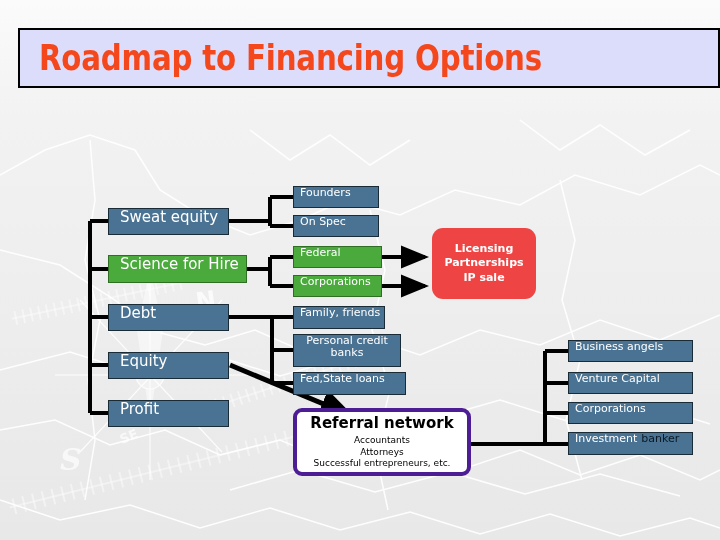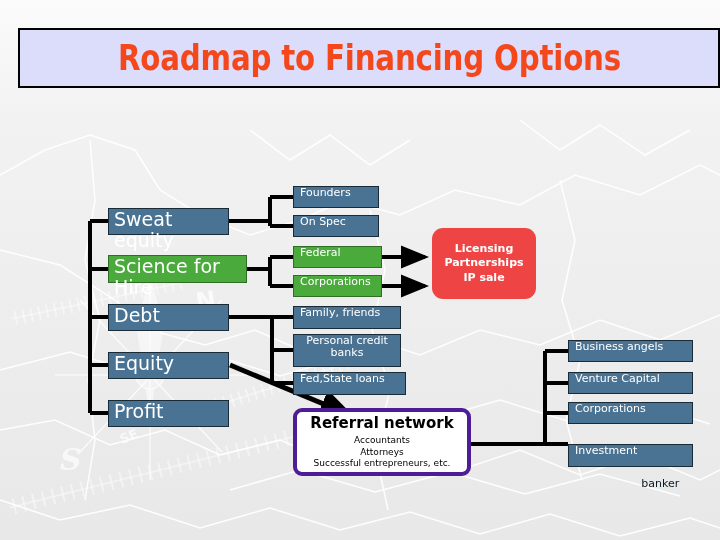--- a/index.html
+++ b/index.html
@@ -42,21 +42,20 @@
     position: absolute;
     left: 18px;
     top: 28px;
     width: 702px;
     height: 60px;
     background: #dcdcfb;
     border: 2px solid #000000;
     box-sizing: border-box;
     display: flex;
     align-items: center;
-    justify-content: center;
   }
   #title-text {
     color: #f4471c;
     font-family: "DejaVu Sans", sans-serif;
     font-weight: bold;
     font-size: 35px;
     font-stretch: condensed;
     letter-spacing: -0.2px;
     transform: scaleX(0.93);
     white-space: nowrap;
@@ -76,21 +75,21 @@
     border: 1px solid #1a2b38;
     display: flex;
     align-items: flex-start;
     color: #ffffff;
     font-family: "DejaVu Sans", sans-serif;
     line-height: 1.12;
   }
   .node.blue  { background: #4a7393; }
   .node.green { background: #4aaa3c; border-color: #2f6f24; }
 
-  .node.lg  { font-size: 19px; padding-left: 5px; }
+  .node.lg  { font-size: 15px; padding-left: 11px; }
   .node.sm  { font-size: 11px; padding-left: 6px; }
   .node.smc { font-size: 11px; justify-content: center; text-align: center; padding-left: 0; }
 
   
   #licensing-box {
     position: absolute;
     left: 432px;
     top: 228px;
     width: 104px;
     height: 71px;
@@ -130,21 +129,21 @@
     font-size: 15px;
     font-weight: bold;
     margin-bottom: 3px;
   }
   .referral-line {
     font-size: 9px;
     line-height: 1.28;
   }
 
   .split-white { color: #ffffff; }
-  .split-dark  { color: #0b1a24; margin-top: 33px; }
+  .split-dark  { color: #0b1a24; }
 </style>
 </head>
 <body>
 
 <div id="slide">
 
   <div id="top-white"></div>
 
   <svg id="bg-watermark" viewBox="0 0 720 540" xmlns="http://www.w3.org/2000/svg">
     <defs>
@@ -292,21 +291,21 @@
   </div>
 
   <div class="node green sm" style="left:293px; top:246px; width:89px; height:22px;">
     <span>Federal</span>
   </div>
 
   <div class="node green sm" style="left:293px; top:275px; width:89px; height:22px;">
     <span>Corporations</span>
   </div>
 
-  <div class="node blue sm" style="left:293px; top:306px; width:108px; height:23px;">
+  <div class="node blue sm" style="left:293px; top:306px; width:92px; height:23px;">
     <span>Family, friends</span>
   </div>
 
   <div class="node blue smc" style="left:293px; top:334px; width:108px; height:33px;">
     <span>Personal credit banks</span>
   </div>
 
   <div class="node blue sm" style="left:293px; top:372px; width:113px; height:23px;">
     <span>Fed,State loans</span>
   </div>
@@ -329,19 +328,19 @@
   </div>
 
   <div class="node blue sm" style="left:568px; top:372px; width:125px; height:22px;">
     <span>Venture Capital</span>
   </div>
 
   <div class="node blue sm" style="left:568px; top:402px; width:125px; height:22px;">
     <span>Corporations</span>
   </div>
 
-  <div class="node blue sm" style="left:568px; top:444px; width:125px; height:23px;">
+  <div class="node blue sm" style="left:568px; top:432px; width:125px; height:23px;">
     <span class="split-white">Investment</span>
     <span style="width:4px;"></span>
     <span class="split-dark">banker</span>
   </div>
 
 </div>
 
 </body></html>

